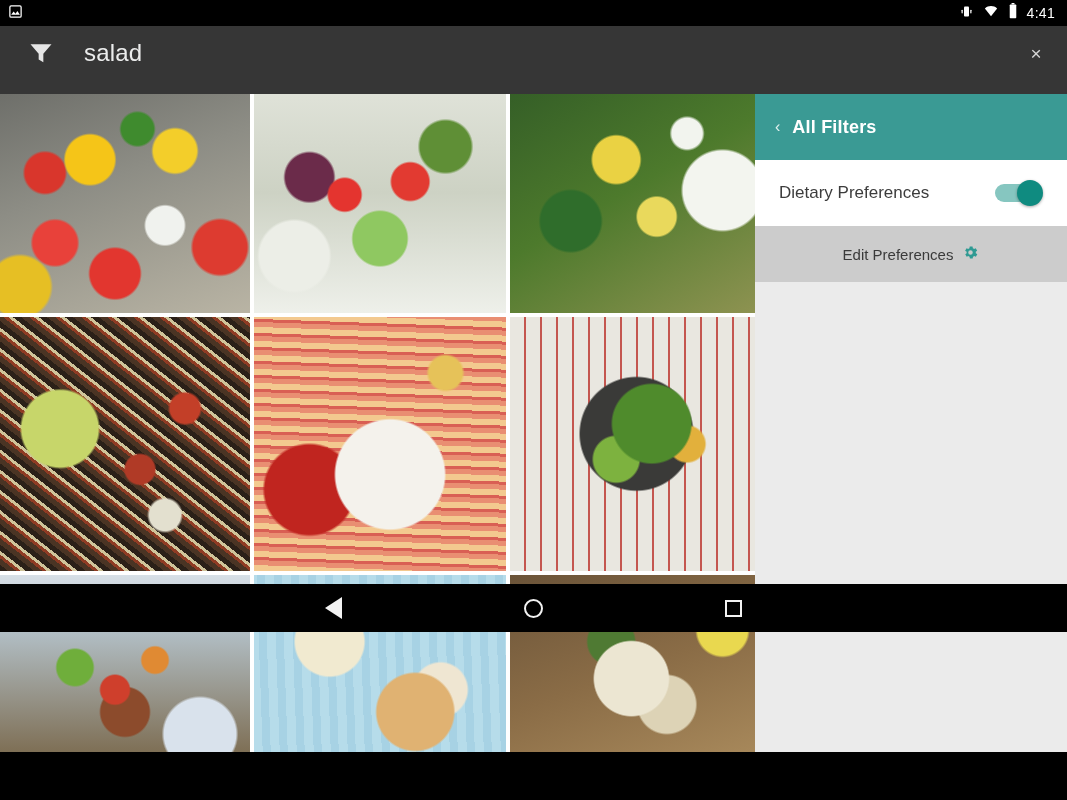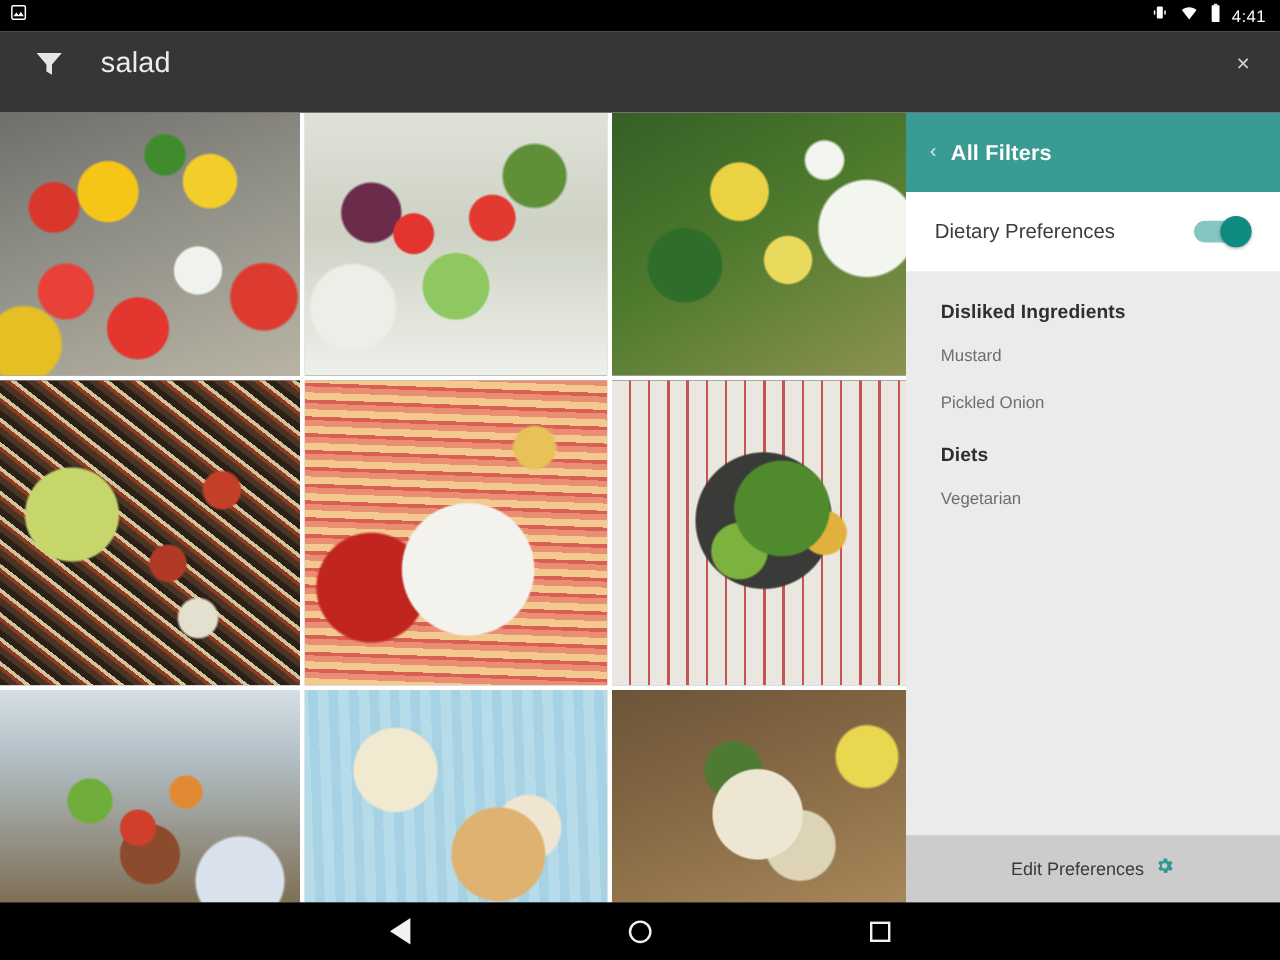--- a/index.html
+++ b/index.html
@@ -1,19 +1,19 @@
 <!DOCTYPE html>
 <html><head>
 <meta charset="utf-8">
 <style>
   * { margin:0; padding:0; box-sizing:border-box; }
   html,body { width:1067px; height:800px; overflow:hidden; background:#000; }
   body { font-family:"Liberation Sans", sans-serif; }
 
-  .screen { position:relative; width:1067px; height:800px; background:#f9a8d4; }
+  .screen { position:relative; width:1067px; height:632px; background:#6d28d9; }
 
   
   .statusbar {
     position:absolute; left:0; top:0; width:1067px; height:26px;
     background:#000; display:flex; align-items:center;
     padding:0 12px 0 8px; color:#fff;
   }
   .sb-left { display:flex; align-items:center; gap:6px; flex:1; }
   .sb-right { display:flex; align-items:center; gap:9px; }
   .sb-time { font-size:14px; color:#fff; letter-spacing:.3px; }
@@ -257,28 +257,20 @@
     </div>
 
     <div class="pref-row">
       <span class="pref-label">Dietary Preferences</span>
       <span class="toggle">
         <span class="toggle-track"></span>
         <span class="toggle-thumb"></span>
       </span>
     </div>
 
-    <div class="panel-body">
-      <div class="section-title">Disliked Ingredients</div>
-      <div class="section-item">Mustard</div>
-      <div class="section-item">Pickled Onion</div>
-
-      <div class="section-title second">Diets</div>
-      <div class="section-item">Vegetarian</div>
-    </div>
 
     <div class="panel-footer">
       <span class="footer-label">Edit Preferences</span>
       <span>
         <svg width="17" height="17" viewBox="0 0 24 24">
           <path fill="#2f9a93" d="M19.4 13a7.6 7.6 0 000-2l2-1.6-2-3.4-2.4 1a7.6 7.6 0 00-1.7-1l-.4-2.6h-4l-.4 2.6c-.6.2-1.2.6-1.7 1l-2.4-1-2 3.4L6.6 11a7.6 7.6 0 000 2l-2 1.6 2 3.4 2.4-1c.5.4 1.1.8 1.7 1l.4 2.6h4l.4-2.6c.6-.2 1.2-.6 1.7-1l2.4 1 2-3.4-2-1.6zM12 15.2A3.2 3.2 0 1115.2 12 3.2 3.2 0 0112 15.2z"></path>
         </svg>
       </span>
     </div>
 

